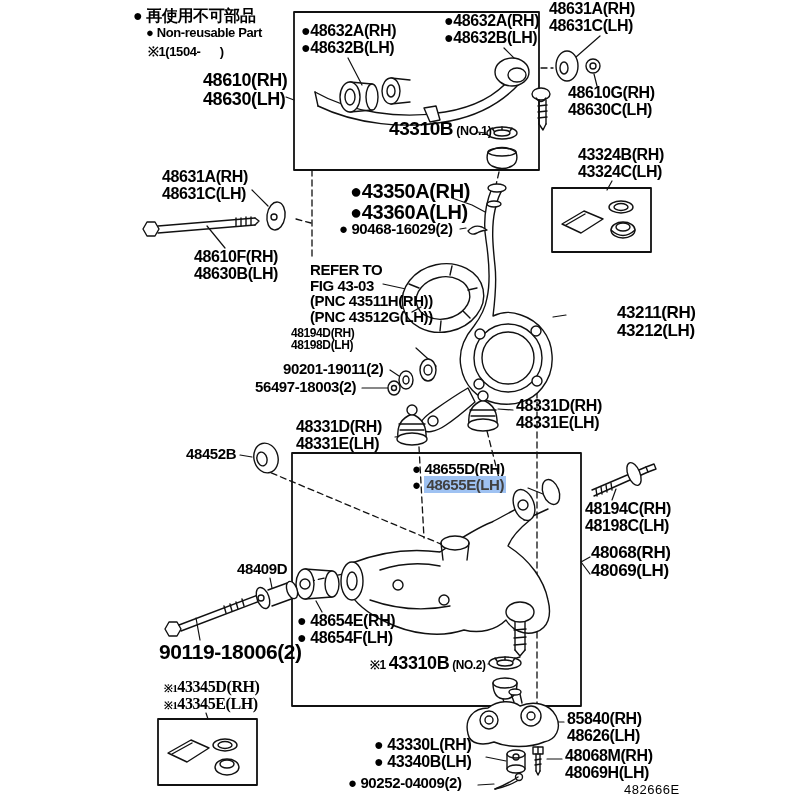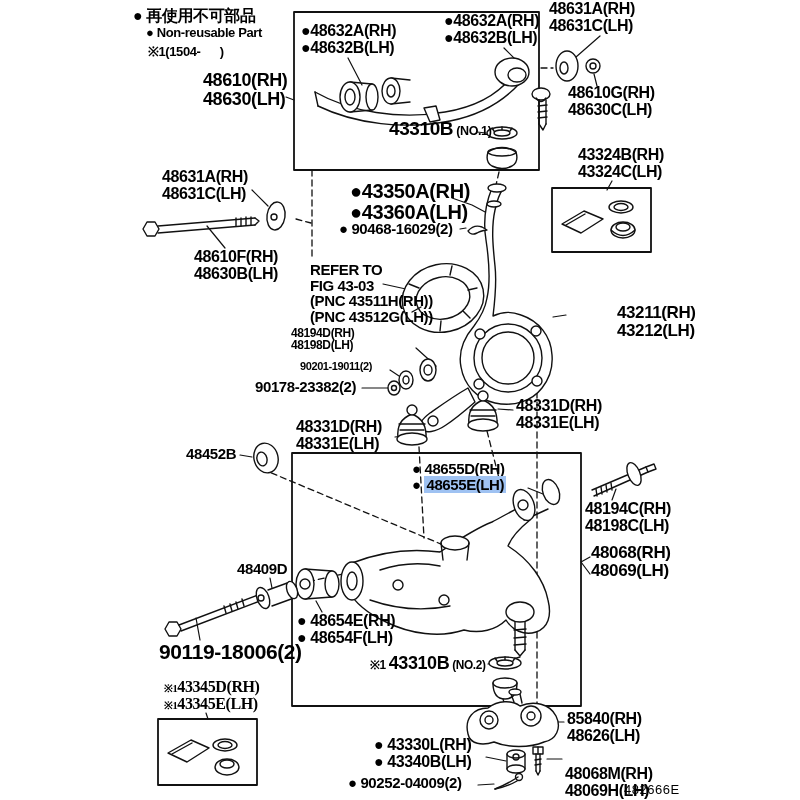--- a/index.html
+++ b/index.html
@@ -2,21 +2,21 @@
 <html><head>
 <meta charset="utf-8">
 <style>
   html,body{margin:0;padding:0;}
   body{width:800px;height:800px;position:relative;background:#fff;overflow:hidden;
        font-family:"Liberation Sans",sans-serif;}
   #art{position:absolute;left:0;top:0;}
   .lbl{position:absolute;font-weight:700;color:#000;line-height:1.04;
        letter-spacing:-0.4px;white-space:pre;}
   .lbl .sm{font-size:0.66em;}
-  .lbl .hl{background:#9fc2f2;color:#000000;padding:0 2px;}
+  .lbl .hl{background:#9fc2f2;color:#404040;padding:0 2px;}
   #doc-code{position:absolute;left:624px;top:782px;font-size:13px;font-weight:400;
        letter-spacing:0.5px;}
 </style>
 </head>
 <body>
 
 <svg id="art" width="800" height="800" viewBox="0 0 800 800">
   <g stroke="#111" fill="none" stroke-width="1.4" stroke-linecap="round" stroke-linejoin="round">
 
     <rect x="294" y="12" width="245" height="158" stroke-width="1.8"></rect>
@@ -328,32 +328,32 @@
     <div class="lbl" style="left: 568px; top: 85px; font-size: 16px;"><div><span>48610G(RH)</span></div><div><span>48630C(LH)</span></div></div>
     <div class="lbl" style="left: 389px; top: 119px; font-size: 19px;"><div><span>43310B</span><span class="sm"> (NO.1)</span></div></div>
     <div class="lbl" style="left: 578px; top: 147px; font-size: 16px;"><div><span>43324B(RH)</span></div><div><span>43324C(LH)</span></div></div>
     <div class="lbl" style="left: 162px; top: 169px; font-size: 16px;"><div><span>48631A(RH)</span></div><div><span>48631C(LH)</span></div></div>
     <div class="lbl" style="left: 350px; top: 181px; font-size: 20px;"><div><span>●43350A(RH)</span></div><div><span>●43360A(LH)</span></div></div>
     <div class="lbl" style="left: 339px; top: 221px; font-size: 15px;"><div><span>● 90468-16029(2)</span></div></div>
     <div class="lbl" style="left: 178px; top: 249px; font-size: 16px; margin-left: 16px;"><div><span>48610F(RH)</span></div><div><span>48630B(LH)</span></div></div>
     <div class="lbl" style="left: 310px; top: 262px; font-size: 15px;"><div><span>REFER TO</span></div><div><span>FIG 43-03</span></div><div><span>(PNC 43511H(RH))</span></div><div><span>(PNC 43512G(LH))</span></div></div>
     <div class="lbl" style="left: 569px; top: 304px; font-size: 17px; margin-left: 48px;"><div><span>43211(RH)</span></div><div><span>43212(LH)</span></div></div>
     <div class="lbl" style="left: 291px; top: 327px; font-size: 12px;"><div><span>48194D(RH)</span></div><div><span>48198D(LH)</span></div></div>
-    <div class="lbl" style="left: 300px; top: 361px; font-size: 11px;"><div><span>90201-19011(2)</span></div></div>
-    <div class="lbl" style="left: 255px; top: 379px; font-size: 15px;"><div><span>90178-23382(2)</span></div></div>
+    <div class="lbl" style="left: 283px; top: 361px; font-size: 15px;"><div><span>90201-19011(2)</span></div></div>
+    <div class="lbl" style="left: 255px; top: 379px; font-size: 15px;"><div><span>56497-18003(2)</span></div></div>
     <div class="lbl" style="left: 296px; top: 419px; font-size: 16px;"><div><span>48331D(RH)</span></div><div><span>48331E(LH)</span></div></div>
     <div class="lbl" style="left: 516px; top: 398px; font-size: 16px;"><div><span>48331D(RH)</span></div><div><span>48331E(LH)</span></div></div>
     <div class="lbl" style="left: 186px; top: 446px; font-size: 15px;"><div><span>48452B</span></div></div>
     <div class="lbl" style="left: 412px; top: 461px; font-size: 15px;"><div><span>● </span><span>48655D(RH)</span></div><div><span>● </span><span class="hl">48655E(LH)</span></div></div>
     <div class="lbl" style="left: 585px; top: 501px; font-size: 16px;"><div><span>48194C(RH)</span></div><div><span>48198C(LH)</span></div></div>
     <div class="lbl" style="left: 591px; top: 544px; font-size: 17px;"><div><span>48068(RH)</span></div><div><span>48069(LH)</span></div></div>
     <div class="lbl" style="left: 237px; top: 561px; font-size: 15px;"><div><span>48409D</span></div></div>
     <div class="lbl" style="left: 297px; top: 613px; font-size: 16px;"><div><span>● 48654E(RH)</span></div><div><span>● 48654F(LH)</span></div></div>
     <div class="lbl" style="left: 159px; top: 641px; font-size: 21px;"><div><span>90119-18006(2)</span></div></div>
     <div class="lbl" style="left: 370px; top: 654px; font-size: 18px;"><div><span class="sm">※1 </span><span>43310B</span><span class="sm"> (NO.2)</span></div></div>
     <div class="lbl" style="left: 164px; top: 679px; font-size: 16px; font-family: Liberation Serif, serif;"><div><span class="sm">※1</span><span>43345D(RH)</span></div><div><span class="sm">※1</span><span>43345E(LH)</span></div></div>
     <div class="lbl" style="left: 567px; top: 711px; font-size: 16px;"><div><span>85840(RH)</span></div><div><span>48626(LH)</span></div></div>
     <div class="lbl" style="left: 374px; top: 737px; font-size: 16px;"><div><span>● 43330L(RH)</span></div><div><span>● 43340B(LH)</span></div></div>
-    <div class="lbl" style="left: 565px; top: 748px; font-size: 16px; margin-top: 18px;"><div><span>48068M(RH)</span></div><div><span>48069H(LH)</span></div></div>
+    <div class="lbl" style="left: 565px; top: 748px; font-size: 16px;"><div><span>48068M(RH)</span></div><div><span>48069H(LH)</span></div></div>
     <div class="lbl" style="left: 348px; top: 775px; font-size: 15px;"><div><span>● 90252-04009(2)</span></div></div>
   </div>
 
 <div id="doc-code">482666E</div>
 
 </body></html>

